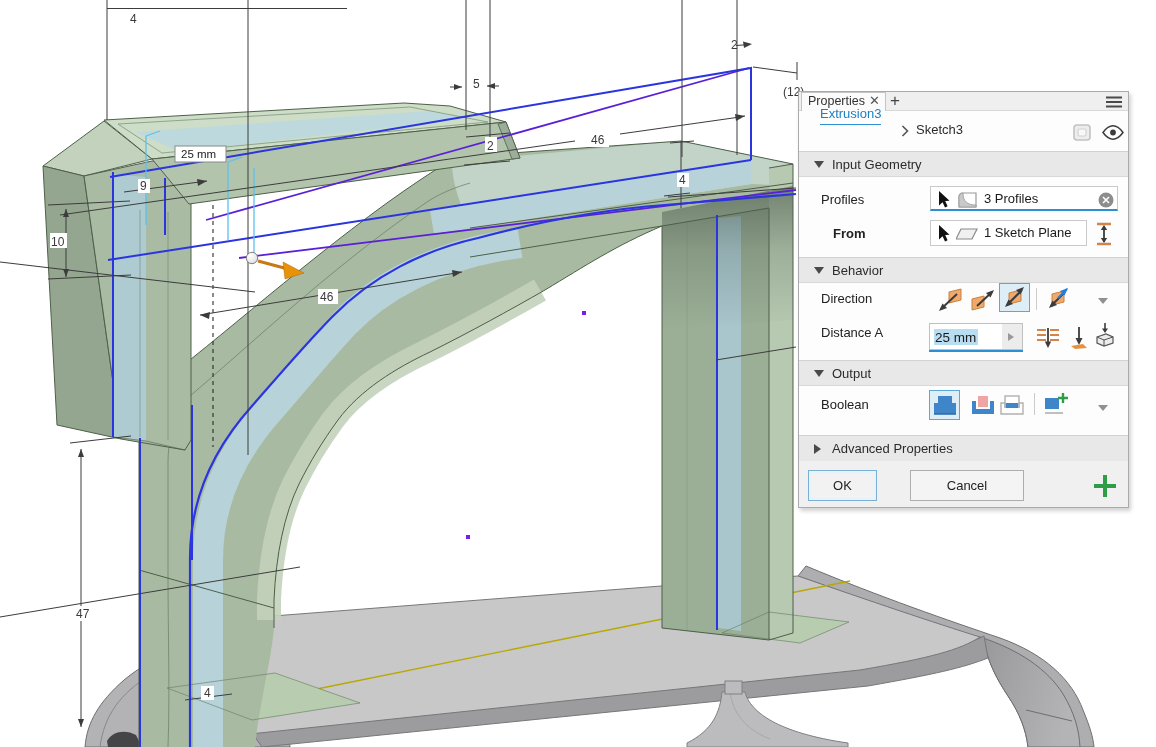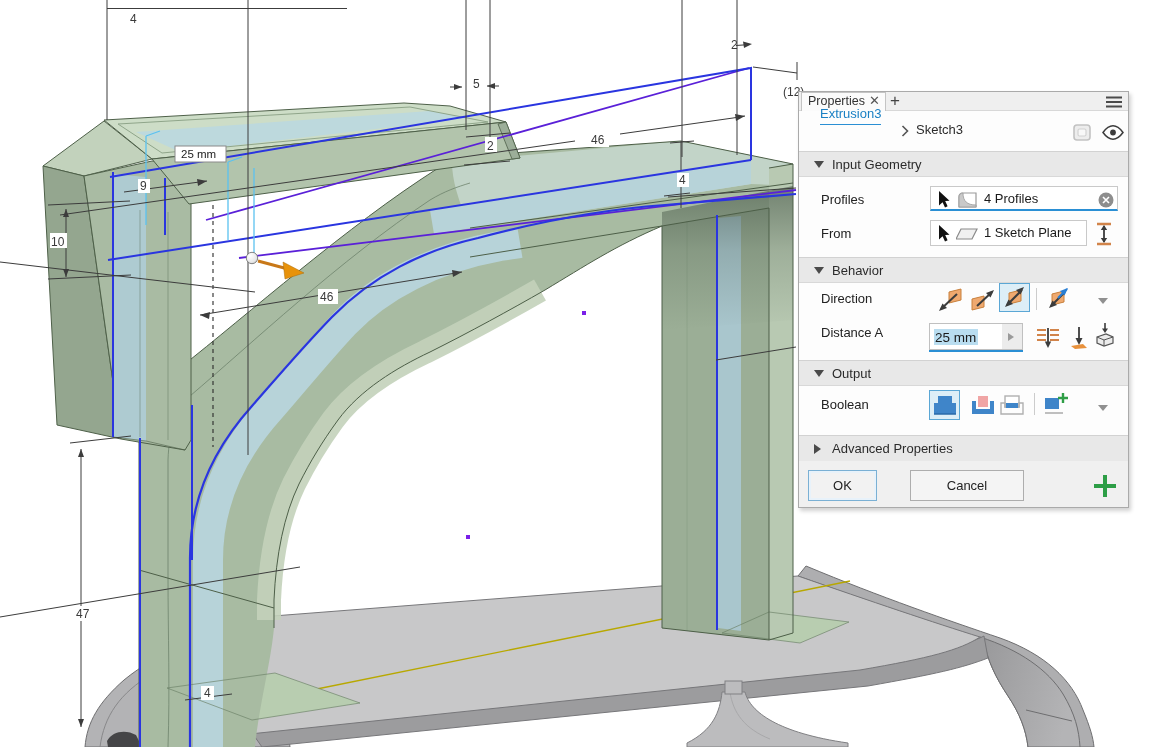--- a/index.html
+++ b/index.html
@@ -246,26 +246,26 @@
       </div>
   <div class="lbl" style="left:22px;top:100px;">Profiles</div>
   <div class="abs" style="left:131px;top:94px;width:188px;height:25px;background:#fff;border:1px solid #c9c9c9;border-bottom:2px solid #2a8fd4;box-sizing:border-box;"></div>
   <svg class="abs" style="left:139px;top:99px;" width="13" height="17">
     <path d="M1,0 L1,14.5 L4.6,11.2 L7,16.5 L9.6,15.3 L7.2,10.1 L11.5,9.7 Z" fill="#111"></path>
   </svg>
   <svg class="abs" style="left:159px;top:100px;" width="19" height="16">
     <path d="M1,15 L1,5 C1,2.5 2.5,1 5,1 L18,1 L18,15 Z" fill="#fff" stroke="#9a9a9a" stroke-width="1.2"></path>
     <path d="M1,15 L1,5 C1,2.5 2.5,1 5,1 C5,9 9,13 18,13 L18,15 Z" fill="#c9c9c9" stroke="#9a9a9a" stroke-width="0.8"></path>
   </svg>
-  <div class="lbl" style="left:185px;top:99px;color:#1a1a1a;">4 Profiles</div>
+  <div class="lbl" style="left:185px;top:99px;color:#1a1a1a;">3 Profiles</div>
   <svg class="abs" style="left:299px;top:100px;" width="16" height="16">
     <circle cx="8" cy="8" r="7.5" fill="#8d8d8d"></circle>
     <path d="M5,5 L11,11 M11,5 L5,11" stroke="#fff" stroke-width="1.6"></path>
   </svg>
-  <div class="lbl" style="left:22px;top:134px;">From</div>
+  <div class="lbl" style="left:34px;top:134px;font-weight:bold;">From</div>
   <div class="abs" style="left:131px;top:128px;width:157px;height:26px;background:#fff;border:1px solid #c9c9c9;box-sizing:border-box;"></div>
   <svg class="abs" style="left:139px;top:133px;" width="13" height="17">
     <path d="M1,0 L1,14.5 L4.6,11.2 L7,16.5 L9.6,15.3 L7.2,10.1 L11.5,9.7 Z" fill="#111"></path>
   </svg>
   <svg class="abs" style="left:157px;top:136px;" width="22" height="12">
     <polygon points="5,1 21,1 16,11 0,11" fill="#f0f0f0" stroke="#8a8a8a" stroke-width="1.2"></polygon>
   </svg>
   <div class="lbl" style="left:185px;top:133px;color:#1a1a1a;">1 Sketch Plane</div>
   <svg class="abs" style="left:296px;top:130px;" width="18" height="24">
     <path d="M2,2 H16 M2,22 H16" stroke="#d2844a" stroke-width="2.4"></path>

